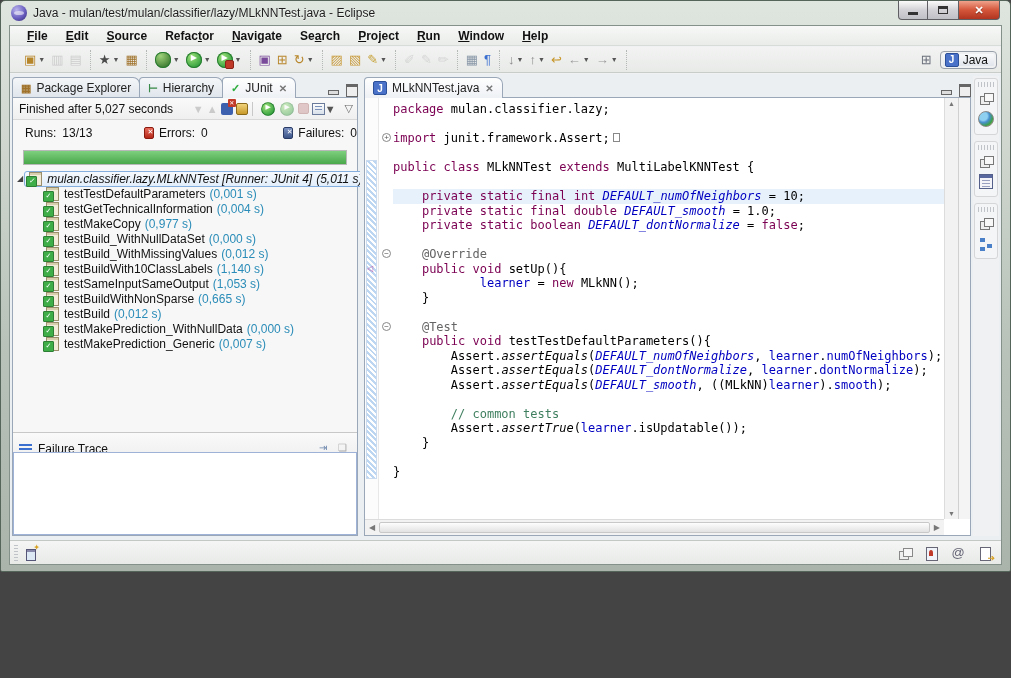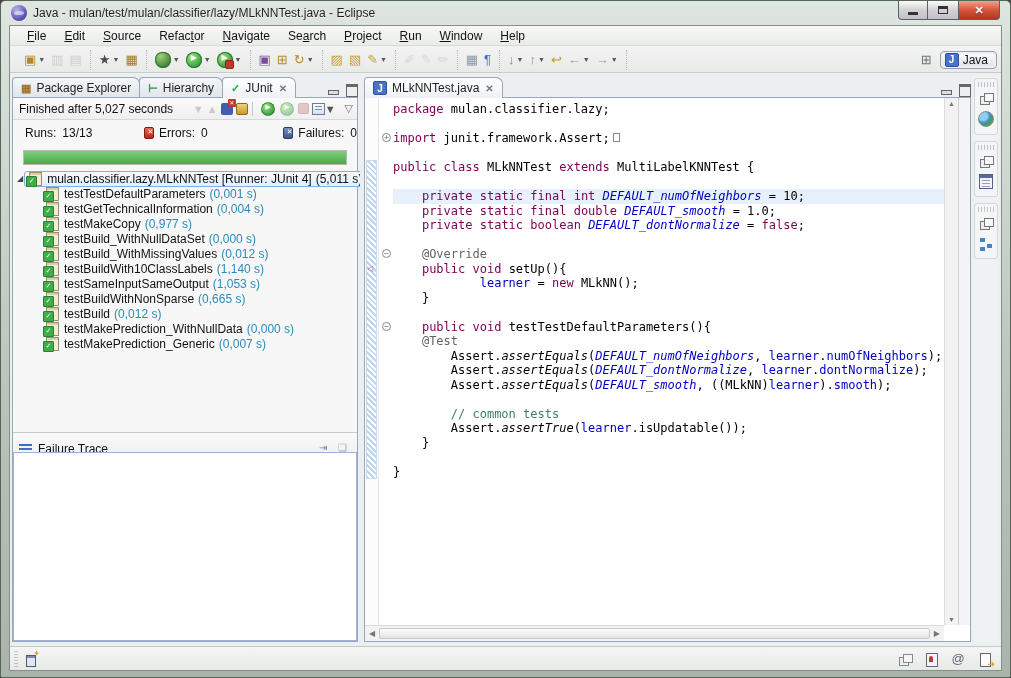--- a/index.html
+++ b/index.html
@@ -1,17 +1,17 @@
 <!DOCTYPE html>
 <html><head>
 <meta charset="utf-8">
 <style>
   * { margin:0; padding:0; box-sizing:border-box; }
   html,body { width:1011px; height:678px; font-family:"Liberation Sans", sans-serif; background:#444; }
-  .window { position:absolute; width:1011px; height:678px; background:linear-gradient(#dfe5df,#b9c3b9 60%,#aab4aa);
+  .window { position:absolute; width:1011px; height:572px; background:linear-gradient(#dfe5df,#b9c3b9 60%,#aab4aa);
             border:1px solid #55655a; border-radius:5px 5px 2px 2px; overflow:hidden; }
   
   .titlebar { position:absolute; left:0; top:0; right:0; height:24px; display:flex; align-items:center; }
   .app-icon { width:16px; height:16px; margin:0 6px 0 10px; border-radius:50%;
               background:radial-gradient(circle at 35% 30%, #b9b4ec, #6a5fc0 55%, #2e2470); position:relative; }
   .app-icon::after { content:""; position:absolute; left:3px; top:6px; width:10px; height:4px; border-radius:50%;
               background:rgba(255,255,255,.55); }
   .title-text { font-size:12px; color:#1d1d1d; text-shadow:0 1px 0 rgba(255,255,255,.6); }
   .winbtns { position:absolute; right:10px; top:0; display:flex; }
   .winbtn { width:30px; height:19px; border:1px solid #5e5e63; border-top:none; background:linear-gradient(#fbfbfb,#d2d2d6 50%,#bfbfc6);
@@ -19,21 +19,21 @@
   .winbtn.min { border-radius:0 0 0 4px; }
   .winbtn.max { border-left:none; border-right:none; }
   .winbtn.close { width:42px; border-radius:0 0 4px 0; background:linear-gradient(#f0a28c,#d4563a 50%,#b03420);
                   color:#fff; font-weight:bold; font-size:11px; text-shadow:0 1px 1px rgba(0,0,0,.4); }
   .minglyph { display:block; width:10px; height:3px; background:#333; margin-top:6px; }
   .maxglyph { display:block; width:10px; height:8px; border:1px solid #333; border-top:3px solid #333; }
   
   .inner { position:absolute; left:8px; right:8px; top:24px; bottom:6px; background:#f0f1f2; border:1px solid #84908a; }
   .menubar { position:absolute; left:0; right:0; top:0; height:20px; background:linear-gradient(#f7f8f7,#e9ecE9);
              display:flex; align-items:center; padding-left:8px; border-bottom:1px solid #d8dcd8; }
-  .menu-item { font-size:12px; color:#111; padding:2px 9px; }
+  .menu-item { font-size:12px; color:#111; padding:2px 9px;font-weight:bold; }
   .menu-item .mn { text-decoration:underline; }
   .toolbar { position:absolute; left:0; right:0; top:21px; height:26px; background:linear-gradient(#f2f3f2,#e8eae8);
              border-bottom:1px solid #c9cdc9; display:flex; align-items:center; padding-left:6px; }
   .tgroup { display:flex; align-items:center; padding:0 5px; border-right:1px dotted #b5b9b5; height:20px; }
   .tbtn { display:flex; align-items:center; margin:0 2px; height:20px; padding:0 1px; }
   .tbtn .glyph { font-size:13px; line-height:16px; }
   .tbtn.disabled { opacity:.4; }
   .dd { font-size:7px; color:#555; margin-left:2px; }
   .k-run,.k-runq,.k-debug { width:16px; height:16px; border-radius:50%; position:relative;
         background:radial-gradient(circle at 35% 30%, #9fe27a, #2f9e3c 75%); box-shadow:inset 0 0 0 1px #267a30; }
@@ -85,21 +85,21 @@
   .cicon.fail { background:linear-gradient(#7a90c0,#3c5588); border:1px solid #2a3c66; }
   .cicon::after { content:"✕"; position:absolute; color:#fff; font-size:7px; left:3px; top:0px; }
   .cgap1 { width:60px; } .cgap2 { width:88px; }
   .progress { margin:4px 10px 2px 10px; height:15px; border:1px solid #b8b8b8; background:#5cb85c; }
   .progress .fill { width:100%; height:100%; background:linear-gradient(#7ed07e,#4aa84a); }
   .tree { background:#f7f7f7; padding-top:4px; font-size:12px; color:#111; }
   .trow { display:flex; align-items:center; height:15px; padding-left:4px; white-space:nowrap; }
   .trow .arrow { width:10px; font-size:8px; color:#444; margin-right:1px; }
   .trow.child { padding-left:30px; }
   .sel { display:inline-flex; align-items:center; border:1px solid #84aede; border-radius:3px;
-         background:linear-gradient(#f6fafe,#e2eefb); padding:0 3px 0 1px; }
+         background:linear-gradient(#f6fafe,#e2eefb); padding:0 3px 0 1px;font-style:italic; }
   .ic-test { width:17px; height:14px; position:relative; margin-right:4px; flex:none; }
   .ic-test::before { content:""; position:absolute; right:1px; top:0; width:11px; height:12px; background:#f2ecd8;
         border:1px solid #9a8f6a; box-shadow:inset 0 2px 0 #d8cfae; }
   .ic-test::after { content:"✓"; position:absolute; left:0px; bottom:-1px; width:9px; height:9px; background:#3fae49;
         border:1px solid #2c7f34; color:#fff; font-size:7px; line-height:8px; text-align:center; border-radius:1px; }
   .time { color:#2a8cb8; margin-left:4px; }
   .time-root { color:#111; margin-left:4px; }
   .failure-sect { position:absolute; left:0; right:0; top:334px; bottom:0; }
   .failure-head { height:20px; display:flex; align-items:center; background:linear-gradient(#fafafa,#ececec);
         border-top:1px solid #c8c8c8; border-bottom:1px solid #d0d0d0; padding:16px 6px; font-size:12px; color:#111; }
@@ -505,22 +505,22 @@
                 <div class="cl">&nbsp;</div>
                 <div class="cl hl"><span class="pl">    </span><span class="kw">private</span><span class="pl"> </span><span class="kw">static</span><span class="pl"> </span><span class="kw">final</span><span class="pl"> </span><span class="kw">int</span><span class="pl"> </span><span class="sf">DEFAULT_numOfNeighbors</span><span class="pl"> = 10;</span></div>
                 <div class="cl"><span class="pl">    </span><span class="kw">private</span><span class="pl"> </span><span class="kw">static</span><span class="pl"> </span><span class="kw">final</span><span class="pl"> </span><span class="kw">double</span><span class="pl"> </span><span class="sf">DEFAULT_smooth</span><span class="pl"> = 1.0;</span></div>
                 <div class="cl"><span class="pl">    </span><span class="kw">private</span><span class="pl"> </span><span class="kw">static</span><span class="pl"> </span><span class="kw">boolean</span><span class="pl"> </span><span class="sf">DEFAULT_dontNormalize</span><span class="pl"> = </span><span class="kw">false</span><span class="pl">;</span></div>
                 <div class="cl">&nbsp;</div>
                 <div class="cl"><span class="pl">    </span><span class="ann">@Override</span></div>
                 <div class="cl"><span class="pl">    </span><span class="kw">public</span><span class="pl"> </span><span class="kw">void</span><span class="pl"> setUp(){</span></div>
                 <div class="cl"><span class="pl">            </span><span class="fld">learner</span><span class="pl"> = </span><span class="kw">new</span><span class="pl"> MLkNN();</span></div>
                 <div class="cl"><span class="pl">    }</span></div>
                 <div class="cl">&nbsp;</div>
+                <div class="cl"><span class="pl">    </span><span class="ann">@Test</span></div>
                 <div class="cl"><span class="pl">    </span><span class="kw">public</span><span class="pl"> </span><span class="kw">void</span><span class="pl"> testTestDefaultParameters(){</span></div>
-                <div class="cl"><span class="pl">    </span><span class="ann">@Test</span></div>
                 <div class="cl"><span class="pl">        Assert.</span><span class="sm">assertEquals</span><span class="pl">(</span><span class="sf">DEFAULT_numOfNeighbors</span><span class="pl">, </span><span class="fld">learner</span><span class="pl">.</span><span class="fld">numOfNeighbors</span><span class="pl">);</span></div>
                 <div class="cl"><span class="pl">        Assert.</span><span class="sm">assertEquals</span><span class="pl">(</span><span class="sf">DEFAULT_dontNormalize</span><span class="pl">, </span><span class="fld">learner</span><span class="pl">.</span><span class="fld">dontNormalize</span><span class="pl">);</span></div>
                 <div class="cl"><span class="pl">        Assert.</span><span class="sm">assertEquals</span><span class="pl">(</span><span class="sf">DEFAULT_smooth</span><span class="pl">, ((MLkNN)</span><span class="fld">learner</span><span class="pl">).</span><span class="fld">smooth</span><span class="pl">);</span></div>
                 <div class="cl">&nbsp;</div>
                 <div class="cl"><span class="pl">        </span><span class="cmt">// common tests</span></div>
                 <div class="cl"><span class="pl">        Assert.</span><span class="sm">assertTrue</span><span class="pl">(</span><span class="fld">learner</span><span class="pl">.isUpdatable());</span></div>
                 <div class="cl"><span class="pl">    }</span></div>
                 <div class="cl">&nbsp;</div>
                 <div class="cl"><span class="pl">}</span></div>
               </div>

